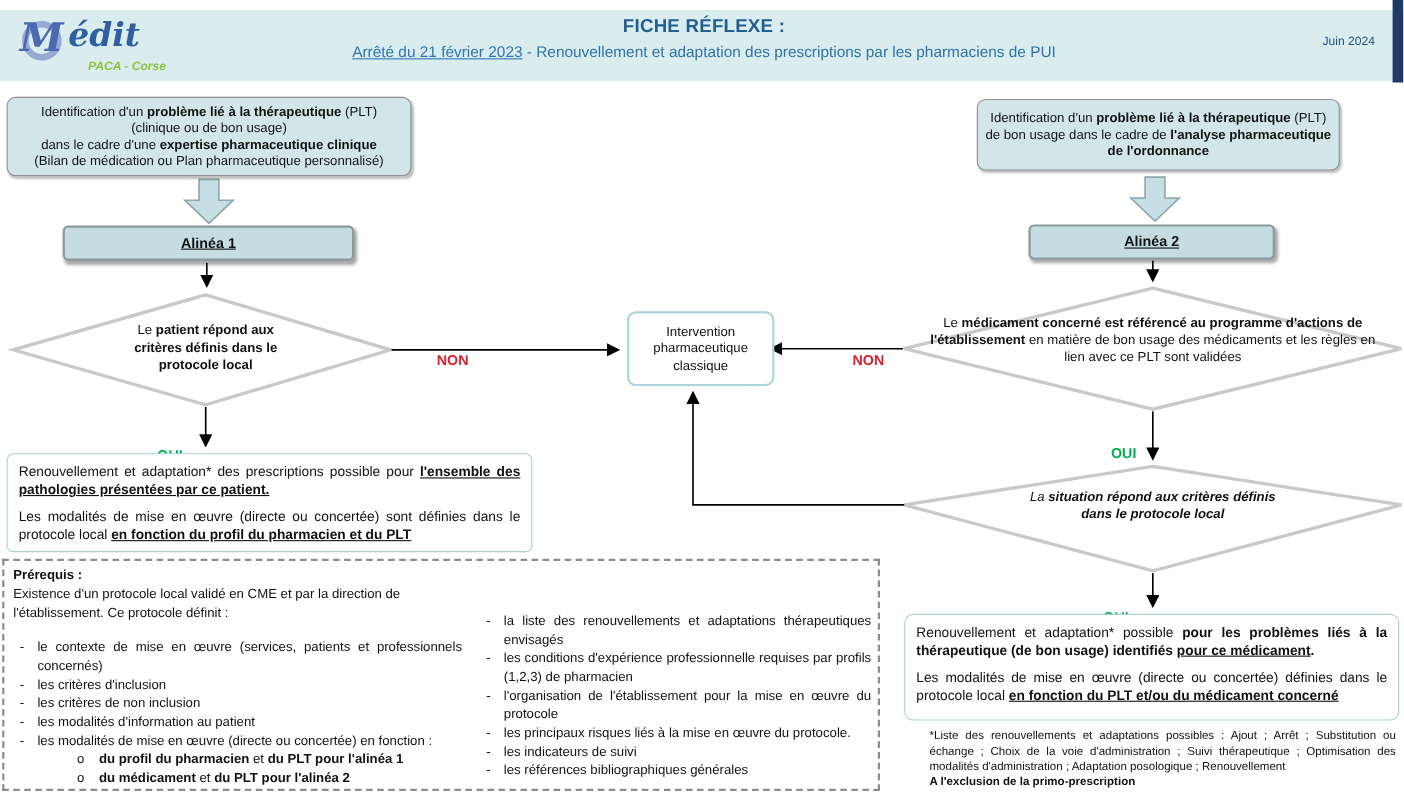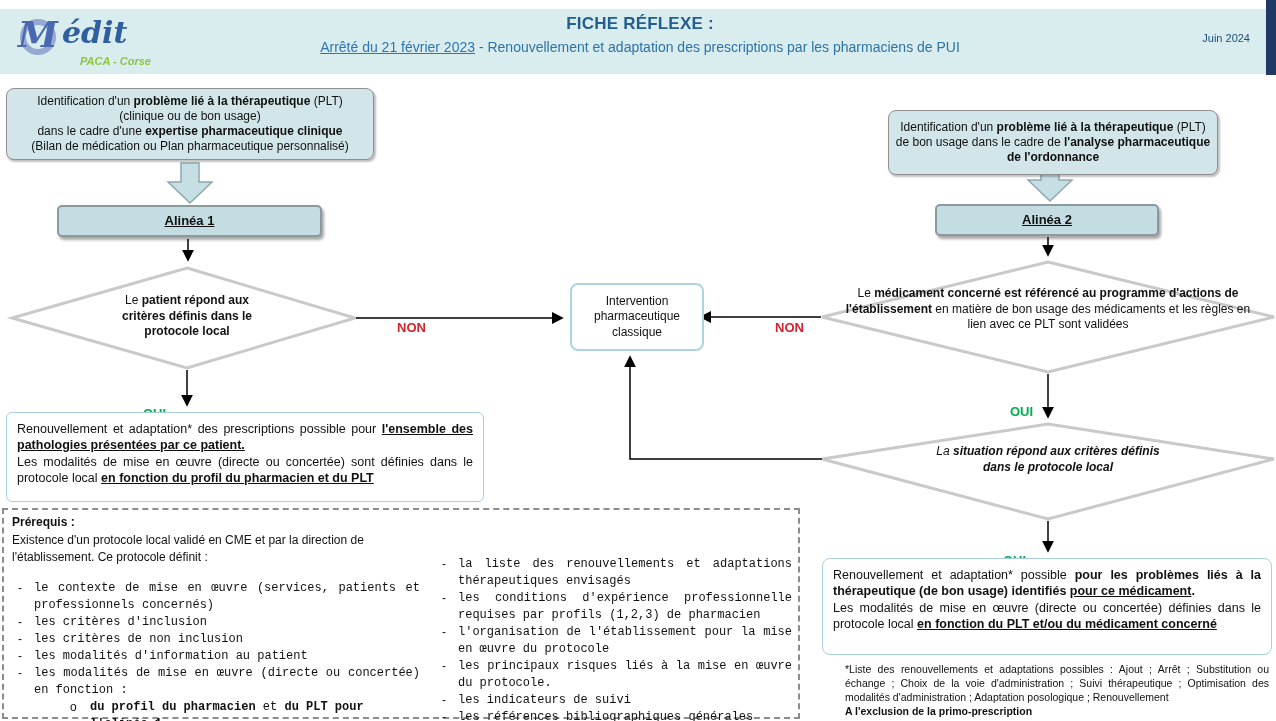--- a/index.html
+++ b/index.html
@@ -34,39 +34,39 @@
   
   .fbox{position:absolute;z-index:2;box-sizing:border-box;font-size:12px;line-height:1.25;text-align:center;}
   .startbox{background:#d2e6ea;border:1.5px solid #909090;border-radius:8px;
             box-shadow:1.5px 2px 2px rgba(0,0,0,.25);padding:4px 6px;display:flex;align-items:center;justify-content:center;}
   .alinea{background:#c3dde2;border:2px solid #8c9a9d;border-radius:5px;
           box-shadow:2px 3px 3px rgba(0,0,0,.35);font-size:13px;font-weight:bold;text-decoration:underline;
           display:flex;align-items:center;justify-content:center;}
   .diamond-text{position:absolute;z-index:2;font-size:12px;line-height:1.3;text-align:center;}
   .resultbox{position:absolute;z-index:2;box-sizing:border-box;background:#fff;border:1.5px solid #a9cfdb;
              border-radius:6px;padding:8px 10px;font-size:12.5px;line-height:1.3;text-align:justify;}
-  .resultbox .para + .para{margin-top:0;}
+  .resultbox .para + .para{margin-top:8px;}
   .lbl{position:absolute;z-index:2;font-size:13px;font-weight:bold;margin-top:25px;}
   .lbl-non{color:#d5232e;}
   .lbl-oui{color:#00b050;}
   #center-box{position:absolute;left:570px;top:283px;width:134px;height:68px;z-index:2;box-sizing:border-box;
               background:#fff;border:2px solid #abd4de;border-radius:8px;display:flex;align-items:center;
               justify-content:center;text-align:center;font-size:12px;line-height:1.3;padding:2px;}
 
   
   #prerequis{position:absolute;left:2px;top:508px;width:798px;height:211px;z-index:2;box-sizing:border-box;
              border:2px dashed #8c8c8c;background:#fff;font-size:12px;}
   #pr-title{position:absolute;left:8px;top:5px;font-weight:bold;}
   #pr-intro{position:absolute;left:8px;top:22px;width:400px;line-height:1.4;}
   .pr-col{position:absolute;}
   #pr-left{left:8px;top:70px;width:408px;}
   #pr-right{left:432px;top:46px;width:356px;}
   .pr-item{display:flex;line-height:17px;}
   .pr-marker{width:22px;flex:none;padding-left:6px;box-sizing:border-box;}
-  .pr-text{flex:1;text-align:justify;font-family:Liberation Mono, monospace;}
+  .pr-text{flex:1;text-align:justify;}
   .pr-sub{display:flex;line-height:17px;margin-left:58px;}
   .pr-sub .pr-marker{width:20px;padding-left:0;}
 
   
   #footnote{position:absolute;left:845px;top:663px;width:424px;z-index:2;font-size:10.5px;
             line-height:1.32;text-align:justify;}
 </style>
 </head>
 <body>
 
@@ -110,21 +110,21 @@
     <line x1="187" y1="370" x2="187" y2="405" stroke="#000" stroke-width="1.5" marker-end="url(#arrow)"></line>
     <line x1="1048" y1="374" x2="1048" y2="417" stroke="#000" stroke-width="1.5" marker-end="url(#arrow)"></line>
     <line x1="1048" y1="521" x2="1048" y2="551" stroke="#000" stroke-width="1.5" marker-end="url(#arrow)"></line>
     <polyline points="822,459 630,459 630,357" fill="none" stroke="#000" stroke-width="1.5" marker-end="url(#arrow)"></polyline>
   </svg>
 
   <div class="fbox startbox" style="left:6px;top:88px;width:368px;height:72px;">
     <div><span>Identification d'un </span><span class="b">problème lié à la thérapeutique</span><span> (PLT)<br>(clinique ou de bon usage)<br>dans le cadre d'une </span><span class="b">expertise pharmaceutique clinique</span><span><br>(Bilan de médication ou Plan pharmaceutique personnalisé)</span></div>
   </div>
 
-  <div class="fbox startbox" style="left:888px;top:90px;width:330px;height:65px;margin-top:20px;">
+  <div class="fbox startbox" style="left:888px;top:90px;width:330px;height:65px;">
     <div><span>Identification d'un </span><span class="b">problème lié à la thérapeutique</span><span> (PLT) de bon usage dans le cadre de </span><span class="b">l'analyse pharmaceutique de l'ordonnance</span></div>
   </div>
 
   <div class="fbox alinea" style="left:57px;top:205px;width:265px;height:32px;">
     <span>Alinéa 1</span>
   </div>
 
   <div class="fbox alinea" style="left:935px;top:204px;width:224px;height:32px;">
     <span>Alinéa 2</span>
   </div>

